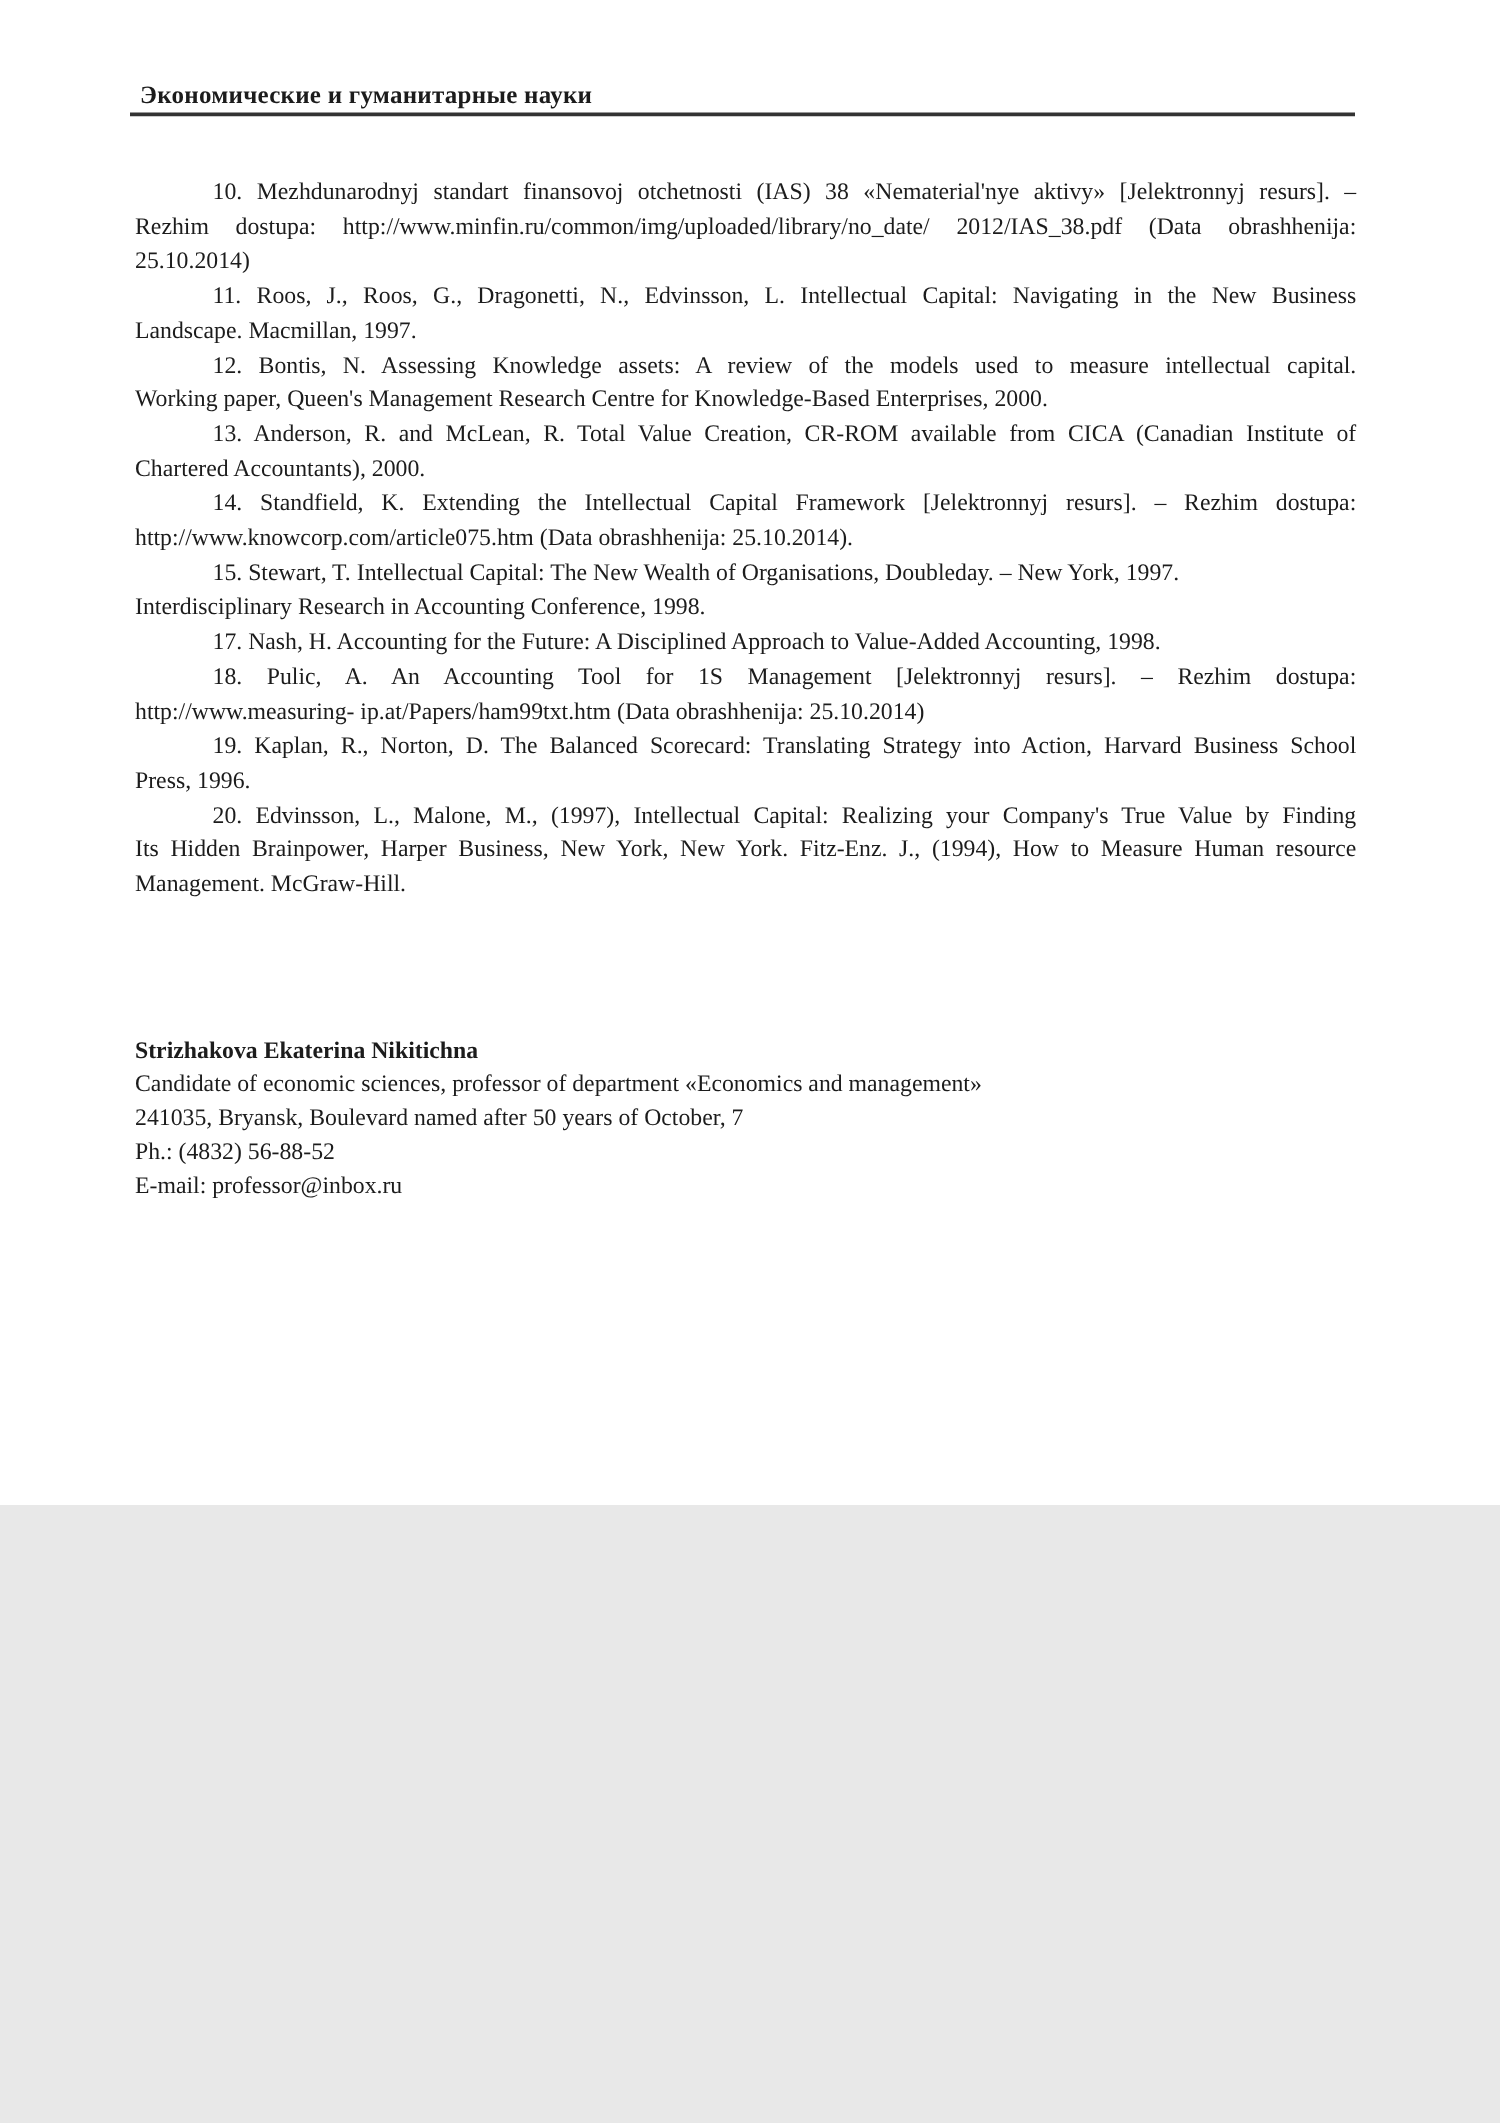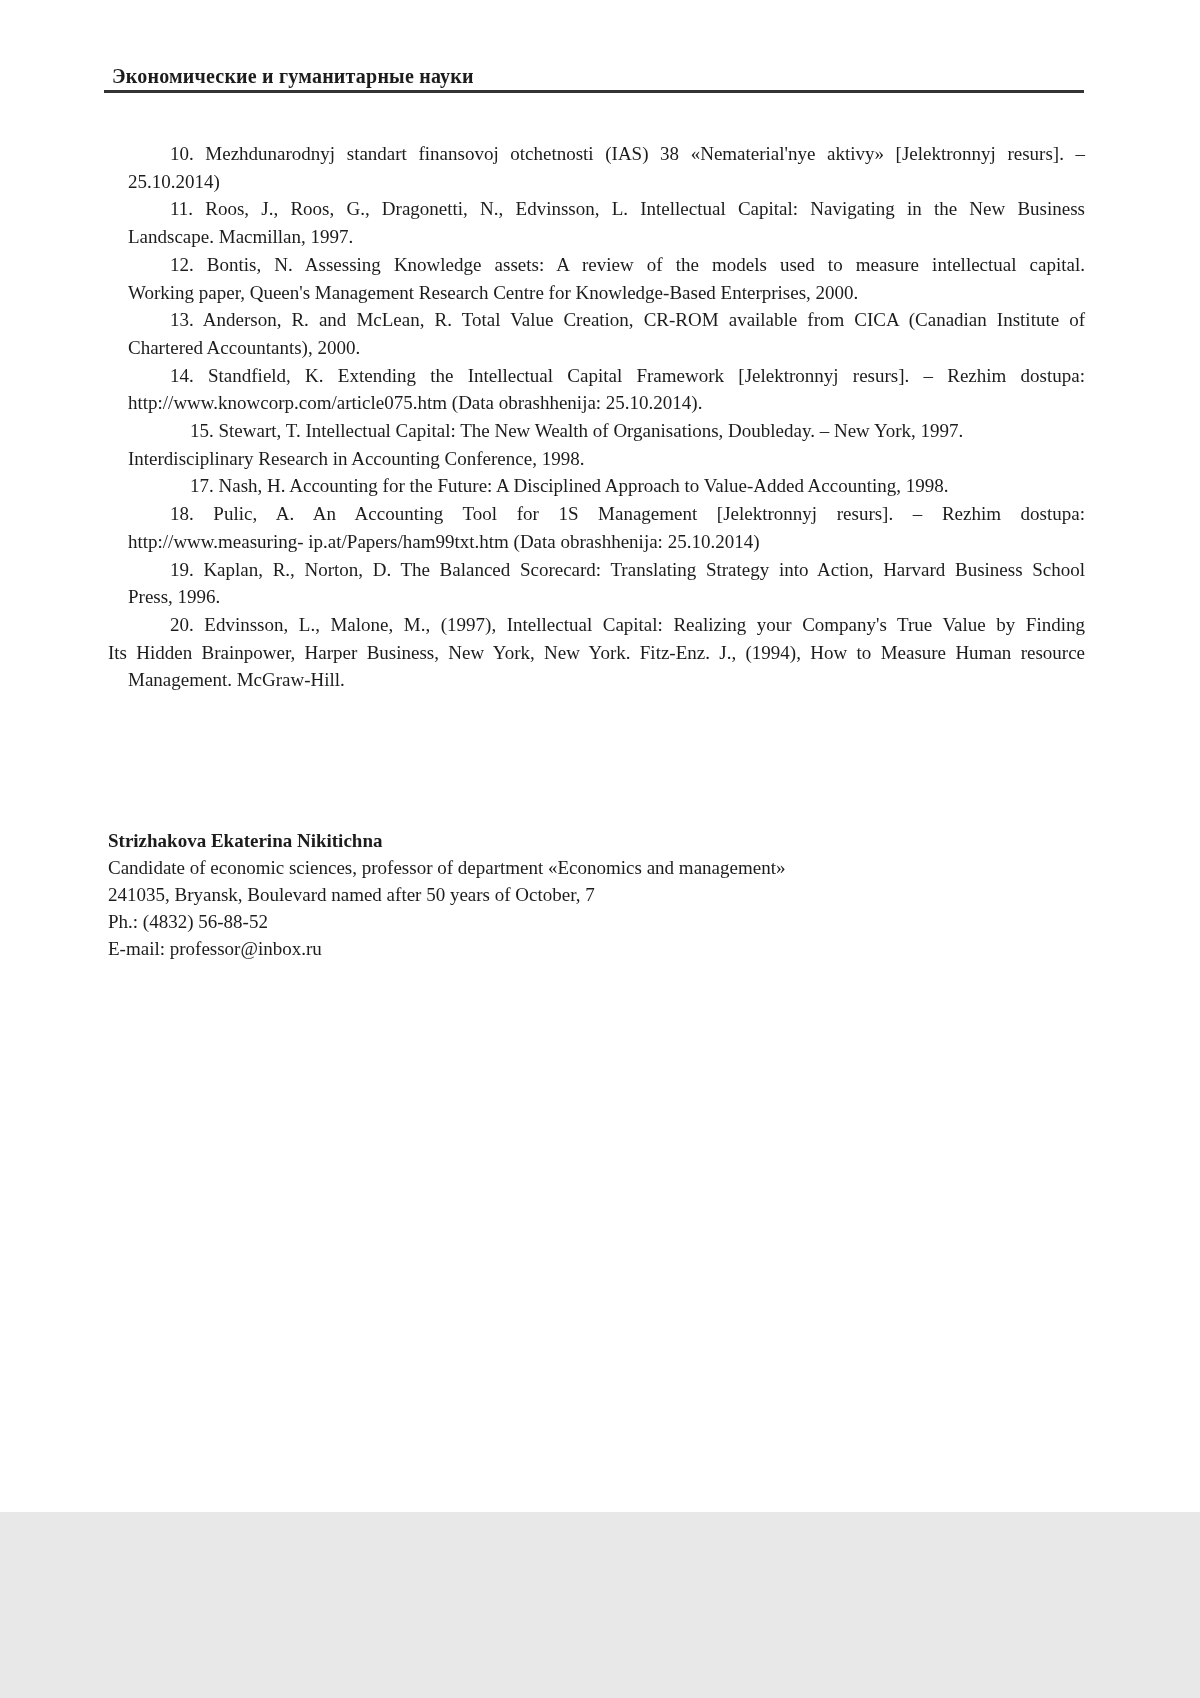--- a/index.html
+++ b/index.html
@@ -3,21 +3,21 @@
 <meta charset="utf-8">
 <style>
   :root{
     --ink:#1c1c1c;
     --rule:#333333;
     --bg:#ffffff;
   }
   html,body{margin:0;padding:0;background:#e8e8e8;}
   .page{
     position:relative;
-    width:1200px;height:1512px;
+    width:1200px;height:1204px;
     background:var(--bg);
     margin:0 auto;
     font-family:"Liberation Serif","DejaVu Serif",serif;
     color:var(--ink);
     overflow:hidden;
   }
   
   .running-head{
     position:absolute;
     left:104px;top:64px;width:980px;
@@ -37,21 +37,21 @@
     position:absolute;
     left:108px;top:140px;width:977px;
     font-size:19px;
     line-height:27.7px;
   }
   .ref-line{
     text-align:justify;
     text-align-last:justify;
   }
   .ref-line.first{text-indent:62px;}
-  .ref-line.last{text-align:right;text-align-last:left;margin-left:20px;}
+  .ref-line.last{text-align:right;text-align-last:left;}
   
   .author-block{
     position:absolute;
     left:108px;top:827px;width:977px;
     font-size:19px;
     line-height:27px;
   }
   .author-line{text-align:left;}
   .author-line.bold{font-weight:bold;}
   
@@ -83,20 +83,21 @@
 
 <div class="page">
 
   <div class="running-head">
     <span class="head-title">Экономические и гуманитарные науки</span>
   </div>
 
   <div class="references" id="references">
       <div>
         <div class="ref-line first">10.  Mezhdunarodnyj standart finansovoj otchetnosti (IAS) 38 «Nematerial'nye aktivy» [Jelektronnyj resurs]. –</div>
+        <div class="ref-line">Rezhim dostupa: http://www.minfin.ru/common/img/uploaded/library/no_date/ 2012/IAS_38.pdf (Data obrashhenija:</div>
         <div class="ref-line last">25.10.2014)</div>
       </div>
       <div>
         <div class="ref-line first">11. Roos, J., Roos, G., Dragonetti, N., Edvinsson, L. Intellectual Capital: Navigating in the New Business</div>
         <div class="ref-line last">Landscape. Macmillan, 1997.</div>
       </div>
       <div>
         <div class="ref-line first">12. Bontis, N. Assessing Knowledge assets: A review of the models used to measure intellectual capital.</div>
         <div class="ref-line last">Working paper, Queen's Management Research Centre for Knowledge-Based Enterprises, 2000.</div>
       </div>

